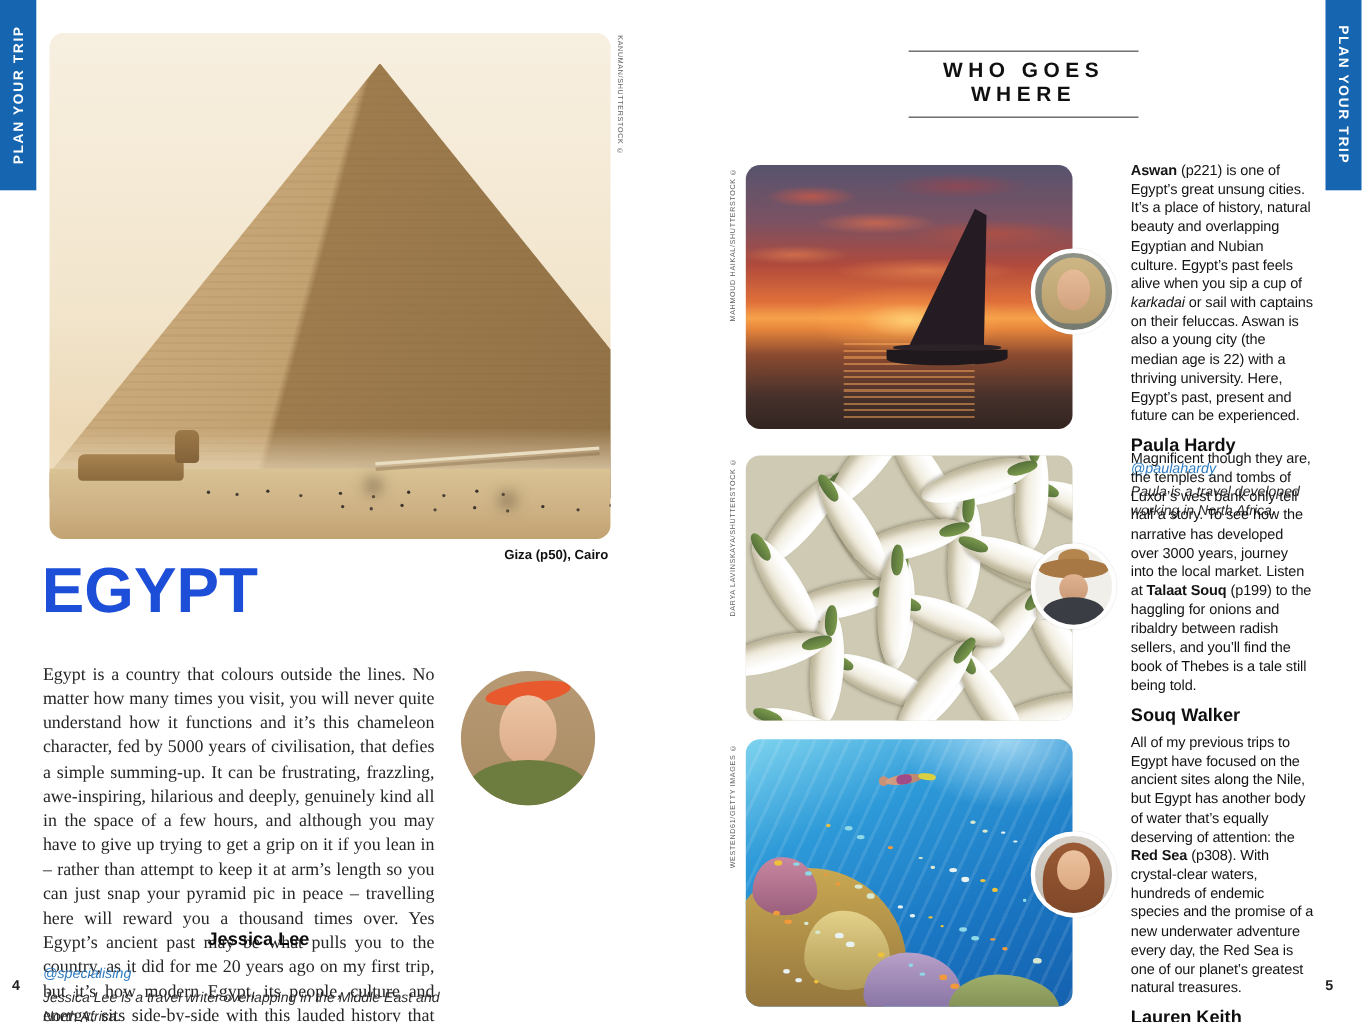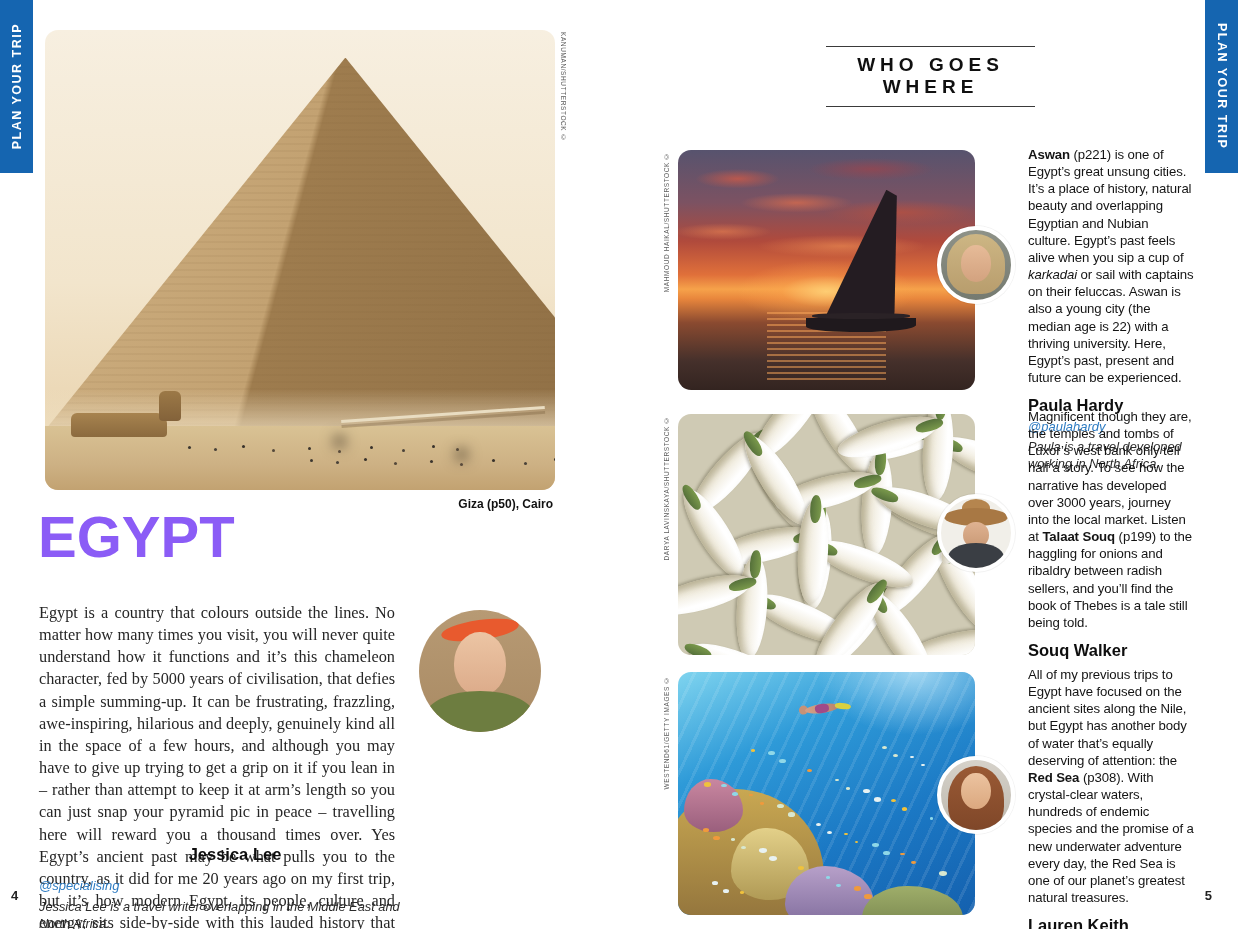--- a/index.html
+++ b/index.html
@@ -114,21 +114,21 @@
   .pc-jenny .face{position:absolute;left:32%;top:34%;width:36%;height:38%;border-radius:50%;
     background:linear-gradient(#dfb291,#c99975);}
   .pc-jenny .jacket{position:absolute;left:10%;top:64%;width:80%;height:40%;border-radius:50% 50% 0 0;background:#3a3e44;}
   .pc-lauren{left:937px;top:756px;width:70px;height:70px;background:linear-gradient(#d6d2ca,#bdb8ae);}
   .pc-lauren .hair{position:absolute;left:10%;top:8%;width:80%;height:96%;border-radius:50% 50% 40% 40%;
     background:linear-gradient(#9a5a35,#7e4628);}
   .pc-lauren .face{position:absolute;left:29%;top:18%;width:42%;height:52%;border-radius:50%;
     background:linear-gradient(#ecc3a0,#dba87f);}
 
   
-  #egypt-title{position:absolute;left:38px;top:508px;font-size:58px;font-weight:800;color:#8b5cf6;
+  #egypt-title{position:absolute;left:38px;top:508px;font-size:58px;font-weight:800;color:#1d4ed8;
     letter-spacing:0;line-height:1;}
   #egypt-subtitle{position:absolute;left:39px;top:567px;font-size:28px;font-weight:800;color:#0e0e0e;
     letter-spacing:-.4px;}
   #intro{position:absolute;left:39px;top:602px;width:356px;font-family:"Liberation Serif",serif;
     font-size:16.3px;line-height:1.36;text-align:justify;color:#262626;}
   .author-name{font-size:16.5px;font-weight:800;color:#0e0e0e;}
   .handle{font-size:13px;font-style:italic;color:#2f7cc2;text-decoration:none;display:inline-block;}
   .bio{font-size:12.8px;font-style:italic;color:#2b2b2b;line-height:1.3;}
   #jessica-block{position:absolute;left:39px;top:845px;width:392px;}
   #jessica-block .author-name{display:block;margin-bottom:12px;text-align:center;}

